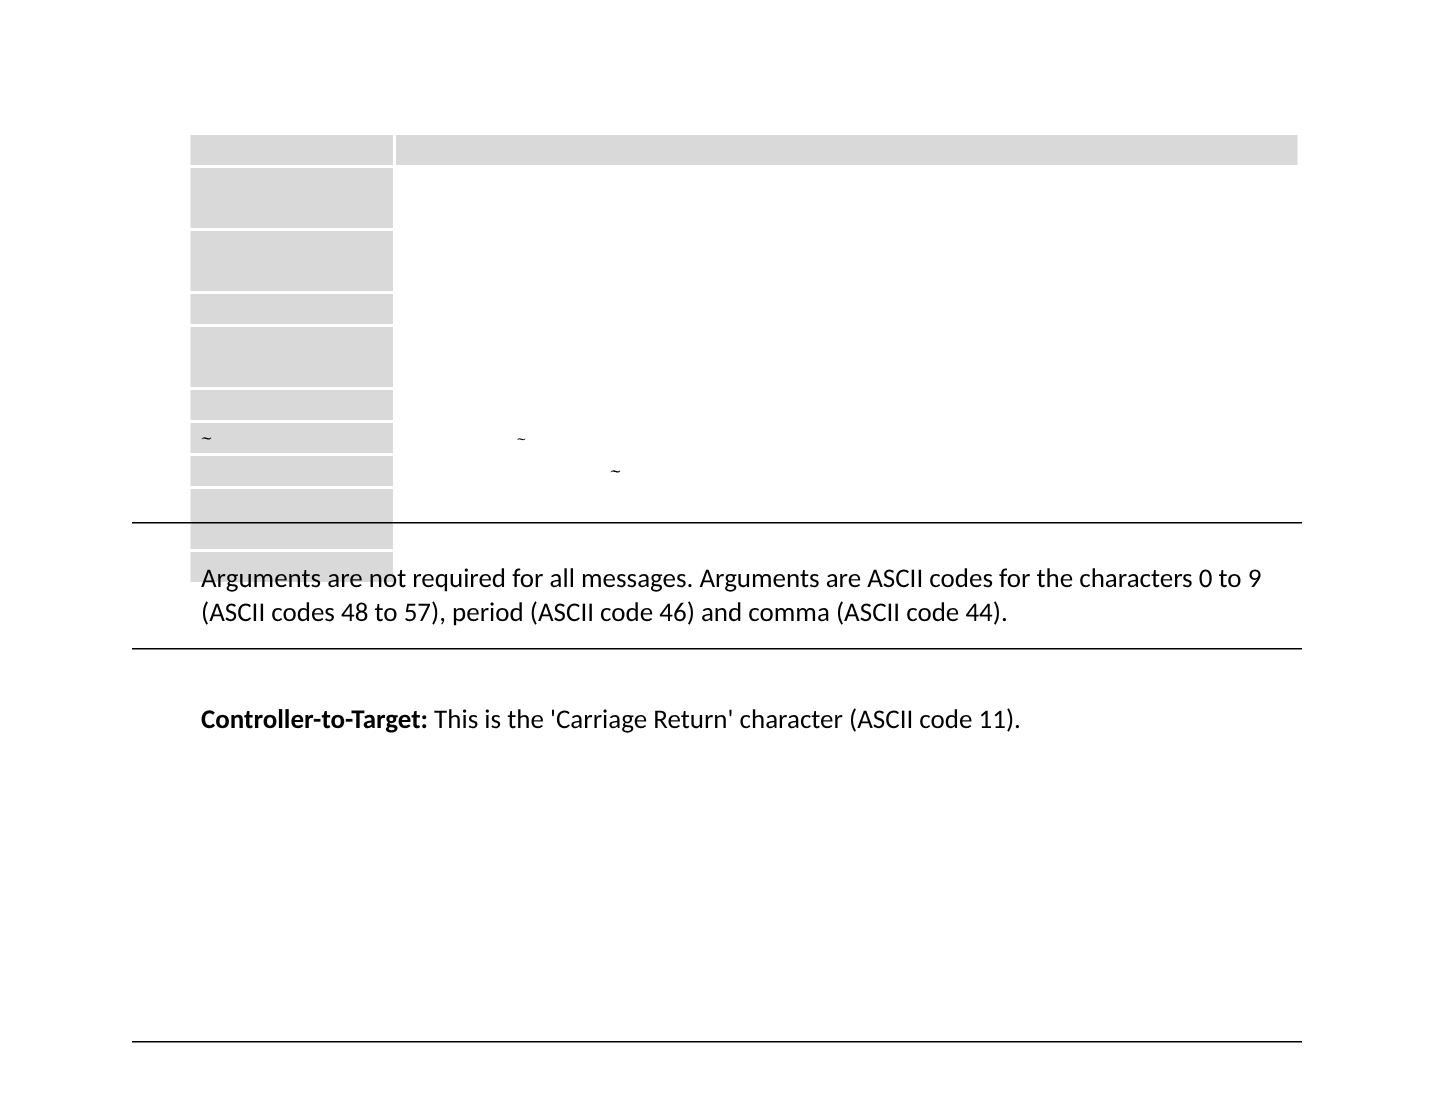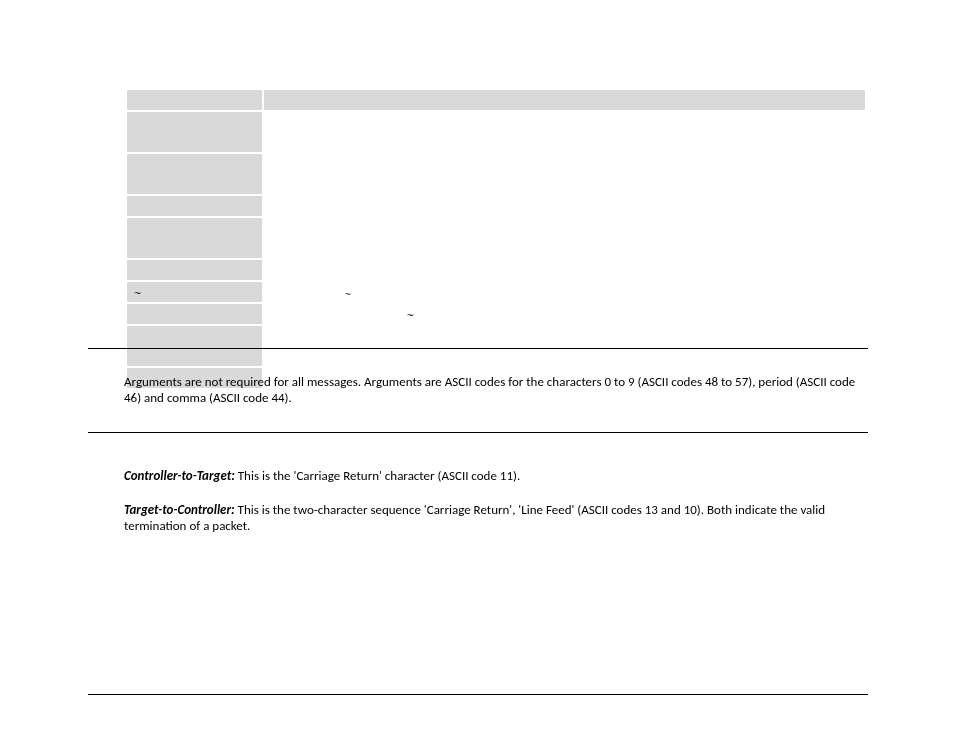--- a/index.html
+++ b/index.html
@@ -53,26 +53,26 @@
     position: absolute;
     left: 88px;
     width: 780px;
   }
   .rule-top {
     border-top: 1px solid #000;
     height: 0;
   }
   .para {
     position: absolute;
-    left: 124px;
+    left: 134px;
     width: 742px;
-    font-size: 13px;
+    font-size: 18px;
     line-height: 1.25;
   }
-  .b { font-weight: 700; font-style: italic; }
+  .b { font-weight: 700; }
 </style>
 </head>
 <body>
 
 <div class="page">
 
   <div class="table-wrap">
     <table class="cmd">
       <tbody id="cmd-body">
           <tr>
@@ -121,19 +121,16 @@
 
   <div class="sec rule-top" id="rule-args" style="top: 348px;"></div>
   <div class="para" id="para-args" style="top: 374px;">
     <span>Arguments are not required for all messages. Arguments are ASCII codes for the characters 0 to 9 (ASCII codes 48 to 57), period (ASCII code 46) and comma (ASCII code 44).</span>
   </div>
 
   <div class="sec rule-top" id="rule-term" style="top: 432px;"></div>
   <div class="para" id="para-term1" style="top: 468px;">
     <span class="b">Controller-to-Target:</span><span> This is the 'Carriage Return' character (ASCII code 11).</span>
   </div>
-  <div class="para" id="para-term2" style="top: 502px;">
-    <span class="b">Target-to-Controller:</span><span> This is the two-character sequence 'Carriage Return', 'Line Feed' (ASCII codes 13 and 10).  Both indicate the valid termination of a packet.</span>
-  </div>
 
   <div class="sec rule-top" id="rule-bottom" style="top: 694px;"></div>
 
 </div>
 
 </body></html>

